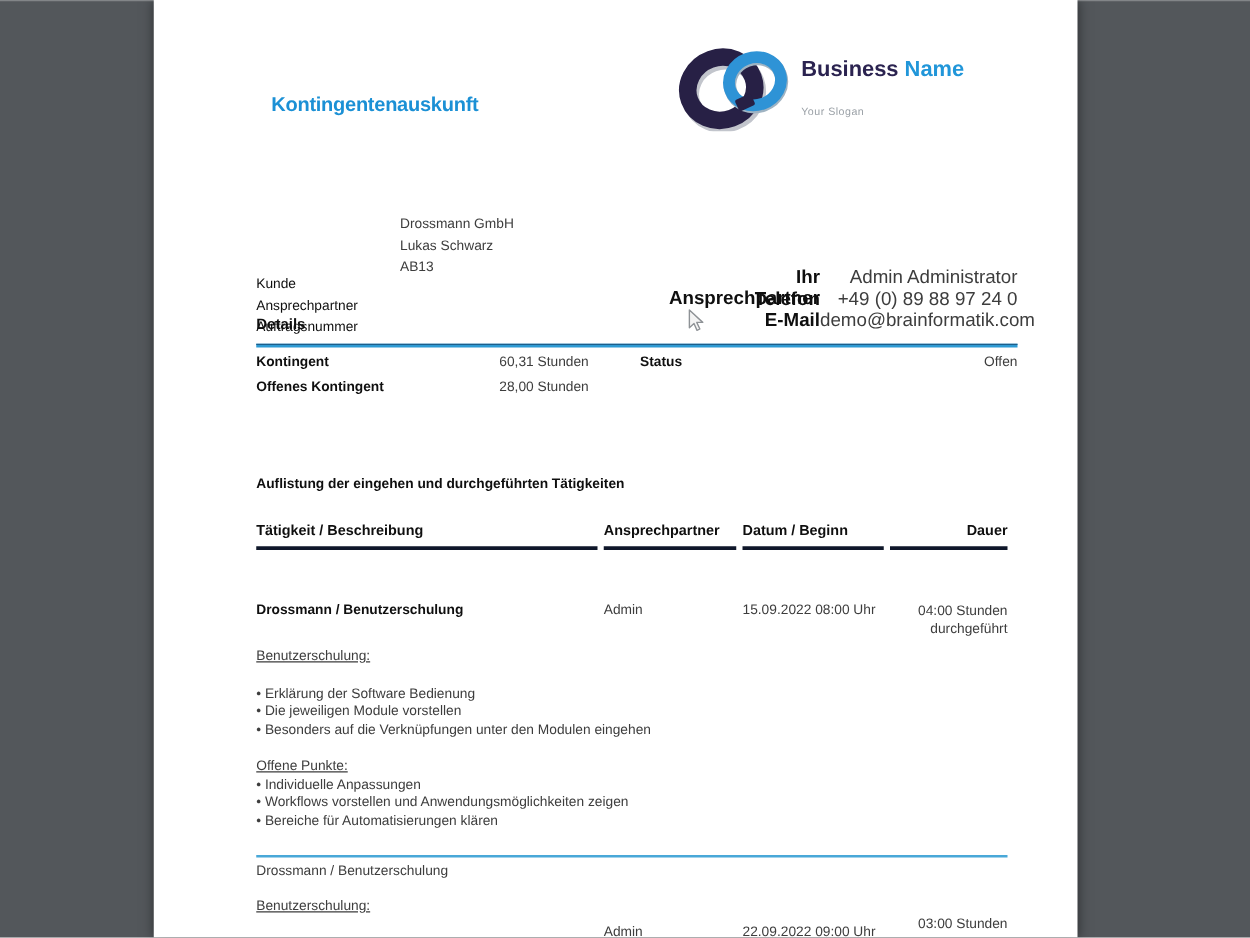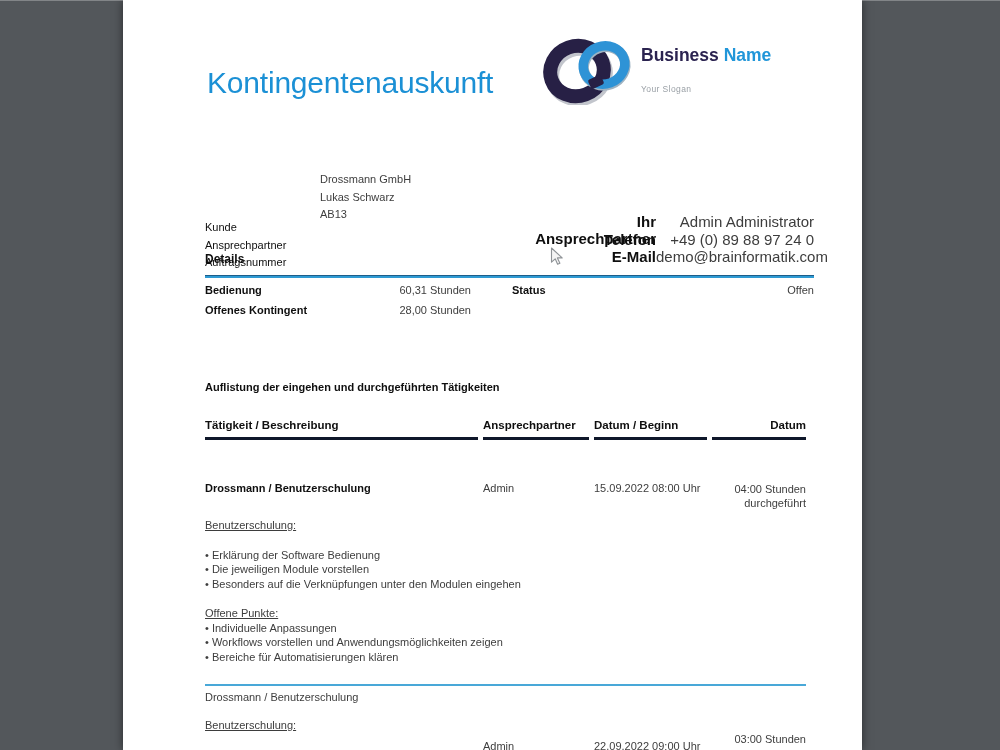--- a/index.html
+++ b/index.html
@@ -8,21 +8,21 @@
     background:#53575b;
     font-family:"Liberation Sans","DejaVu Sans",sans-serif;
     -webkit-font-smoothing:antialiased;
   }
   .top-glint{position:absolute;left:0;top:0;width:1000px;height:1px;background:rgba(255,255,255,.28);z-index:6;}
   .page{
     position:absolute;left:123px;top:0;width:739px;height:750px;
     background:#ffffff;box-shadow:0 0 9px rgba(0,0,0,.5);
   }
   
-  .doc-title{position:absolute;left:82px;top:64px;margin:2px;font-size:30px;font-weight:400;color:#1b90d5;letter-spacing:-.2px;}
+  .doc-title{position:absolute;left:82px;top:64px;margin:12px;font-size:16px;font-weight:700;color:#1b90d5;letter-spacing:-.2px;}
   .logo{position:absolute;left:419px;top:34px;width:246px;height:72px;display:flex;align-items:center;gap:7px;}
   .logo svg{flex:0 0 auto;}
   .logo-name{font-size:17.5px;font-weight:700;color:#2b2350;line-height:19px;white-space:nowrap;}
   .logo-name .secondary{color:#2196d9;}
   .logo-slogan{font-size:8.5px;color:#9aa0a6;letter-spacing:.4px;margin-top:19px;}
   
   .info-left{position:absolute;left:82px;top:173px;font-size:11px;}
   .info-left .irow{display:flex;height:17.5px;}
   .info-left .lbl{width:115px;font-weight:400;color:#0f0f0f;margin-top:48px;}
   .info-left .val{color:#3d3d3d;}
@@ -109,39 +109,39 @@
     <span class="lbl">Telefon</span>
     <span class="val">+49 (0) 89 88 97 24 0</span>
     <span class="lbl">E-Mail</span>
     <span class="val">demo@brainformatik.com</span>
   </div>
 
   <div class="details-heading">Details</div>
   <div class="details-rule"></div>
 
   <div class="dpair dp1">
-    <span class="lbl">Bedienung</span>
+    <span class="lbl">Kontingent</span>
     <span class="val">60,31 Stunden</span>
   </div>
   <div class="dpair dp2">
     <span class="lbl">Status</span>
     <span class="val">Offen</span>
   </div>
   <div class="dpair dp3">
     <span class="lbl">Offenes Kontingent</span>
     <span class="val">28,00 Stunden</span>
   </div>
 
   <div class="act-heading">Auflistung der eingehen und durchgeführten Tätigkeiten</div>
 
   <div class="thead tgrid">
     <div class="cell">Tätigkeit / Beschreibung</div>
     <div class="cell">Ansprechpartner</div>
     <div class="cell">Datum / Beginn</div>
-    <div class="cell right">Datum</div>
+    <div class="cell right">Dauer</div>
   </div>
 
   <div class="trow1 tgrid">
     <div class="title">Drossmann / Benutzerschulung</div>
     <div class="contact">Admin</div>
     <div class="start">15.09.2022 08:00 Uhr</div>
     <div class="dur">
       <div>04:00 Stunden</div>
       <div>durchgeführt</div>
     </div>

